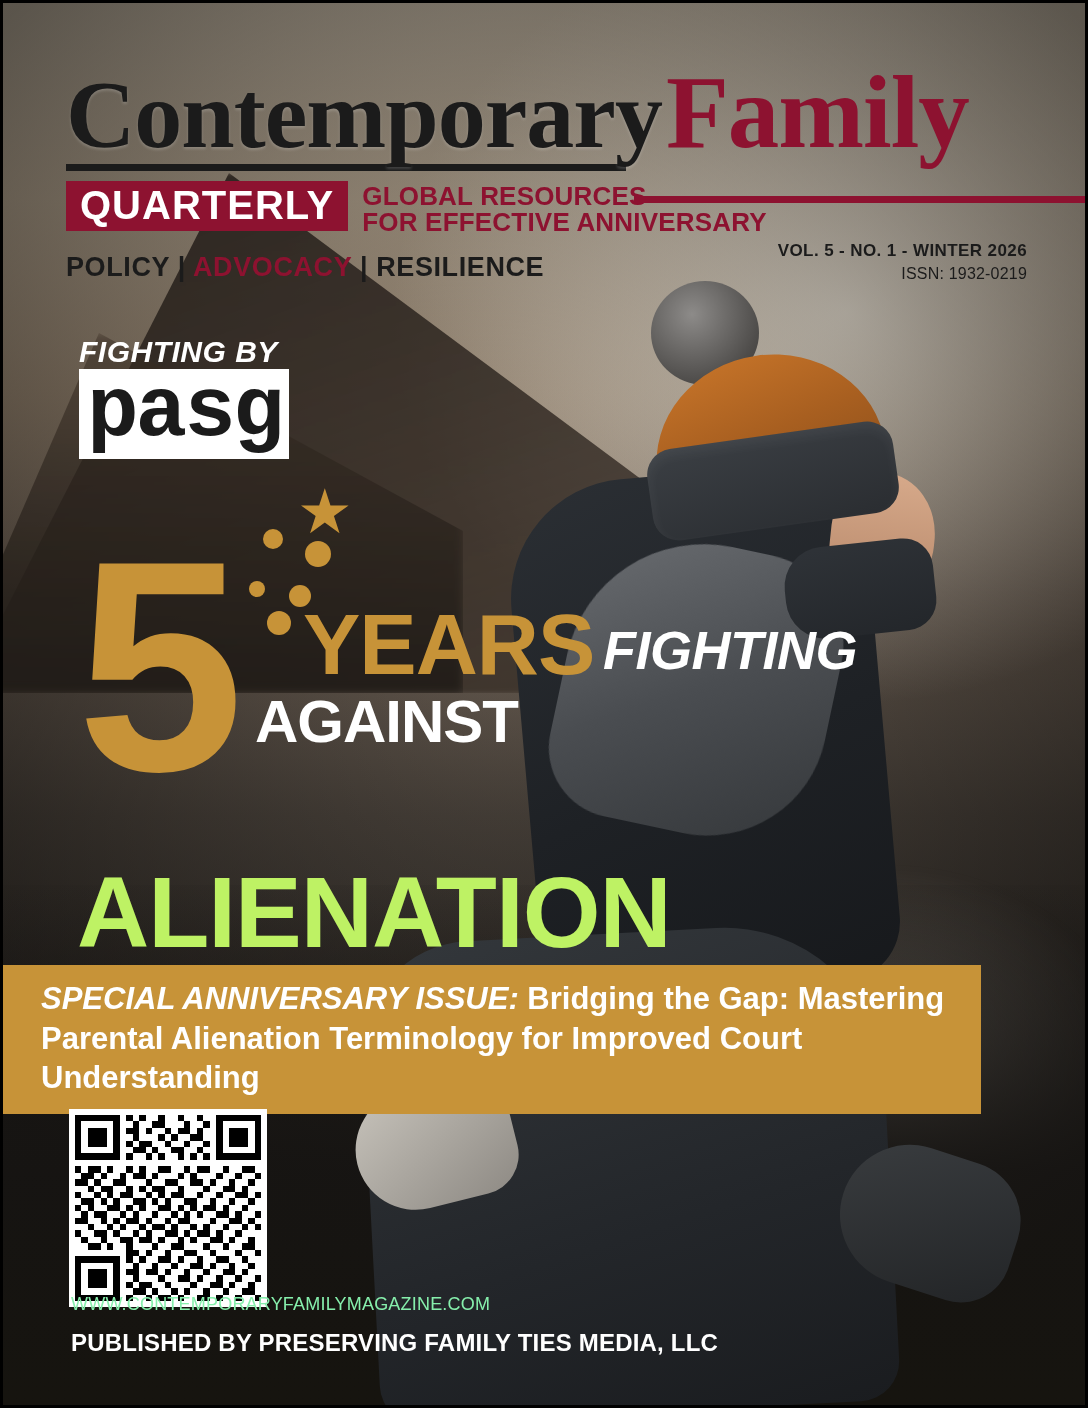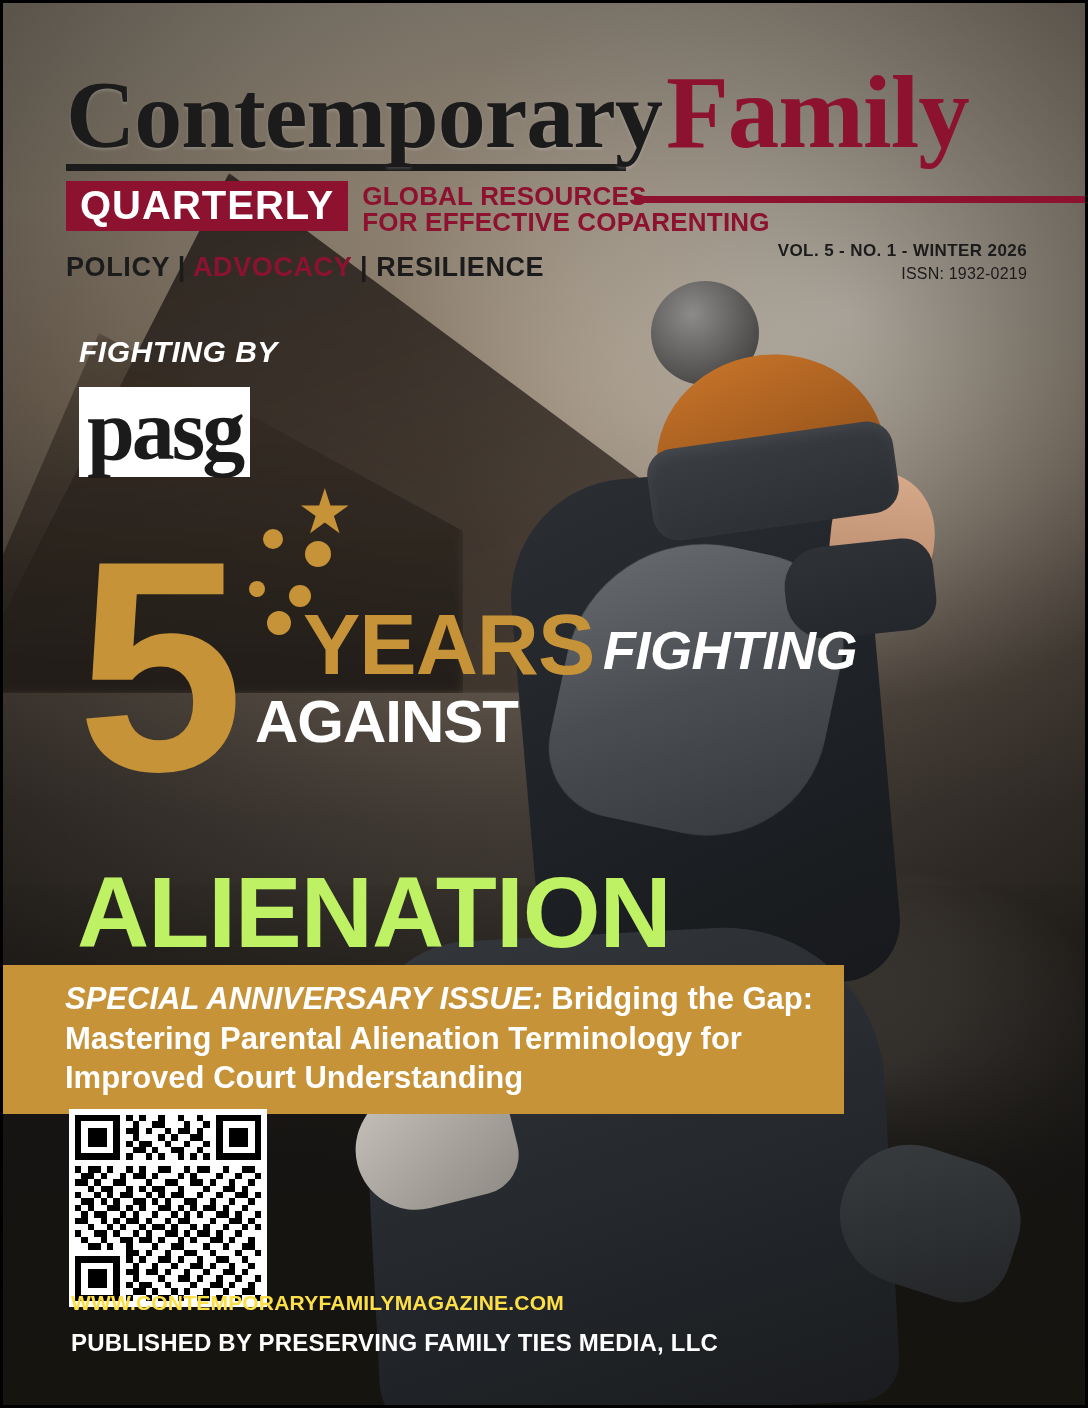--- a/index.html
+++ b/index.html
@@ -263,30 +263,30 @@
     top: 332px;
   }
   .sponsor-label {
     font-size: 30px;
     font-style: italic;
     font-weight: bold;
     color: #ffffff;
     letter-spacing: 0.5px;
   }
   .sponsor-logo {
-    margin-top: 18px;
+    margin-top: 0;
     background: #ffffff;
     display: inline-block;
     padding: 0px 8px 2px 8px;
     font-size: 86px;
     font-weight: bold;
     letter-spacing: -3px;
     color: #1b1b1b;
     line-height: 1.02;
-    font-family: Liberation Serif, serif;
+    font-family: Liberation Mono, monospace;
   }
 
   
   .dots { position: absolute; left: 250px; top: 490px; }
   .dot {
     position: absolute;
     background: #c79338;
     border-radius: 50%;
   }
   .star {
@@ -351,23 +351,23 @@
     color: #bef264;
     letter-spacing: -1px;
     text-align: center;
   }
 
   
   .banner {
     position: absolute;
     left: 0;
     top: 962px;
-    width: 841px;
+    width: 978px;
     background: #c79338;
-    padding: 14px 24px 16px 62px;
+    padding: 14px 24px 16px 38px;
     box-sizing: border-box;
     color: #ffffff;
     font-size: 31px;
     line-height: 1.28;
     font-weight: bold;
   }
   .banner .lead {
     font-style: italic;
     font-weight: bold;
   }
@@ -384,23 +384,23 @@
     padding: 6px;
     box-sizing: border-box;
   }
   .qr svg { display: block; }
   .footer {
     position: absolute;
     left: 68px;
     bottom: 48px;
   }
   .site {
-    color: #fde047;
-    font-weight: bold;
-    font-size: 21px;
+    color: #86efac;
+    font-weight: normal;
+    font-size: 18px;
     letter-spacing: 0.2px;
   }
   .publisher {
     color: #ffffff;
     font-weight: bold;
     font-size: 24px;
     letter-spacing: 0.2px;
     margin-top: 14px;
   }
 </style>
@@ -433,21 +433,21 @@
       <span class="title-contemporary">Contemporary</span>
       <span class="title-family">Family</span>
     </div>
     <div class="rule-dark"></div>
     <div class="rule-red"></div>
 
     <div class="sub-row">
       <div class="quarterly">QUARTERLY</div>
       <div class="tagline">
         <div class="t1">GLOBAL RESOURCES</div>
-        <div class="t2">FOR EFFECTIVE COPARENTING</div>
+        <div class="t2">FOR EFFECTIVE ANNIVERSARY</div>
       </div>
     </div>
 
     <div class="issue-block">
       <div class="issue-line">VOL. 5 - NO. 1 - WINTER 2026</div>
       <div class="issn-line">ISSN: 1932-0219</div>
     </div>
 
     <div class="topics">
       <span>POLICY</span>

